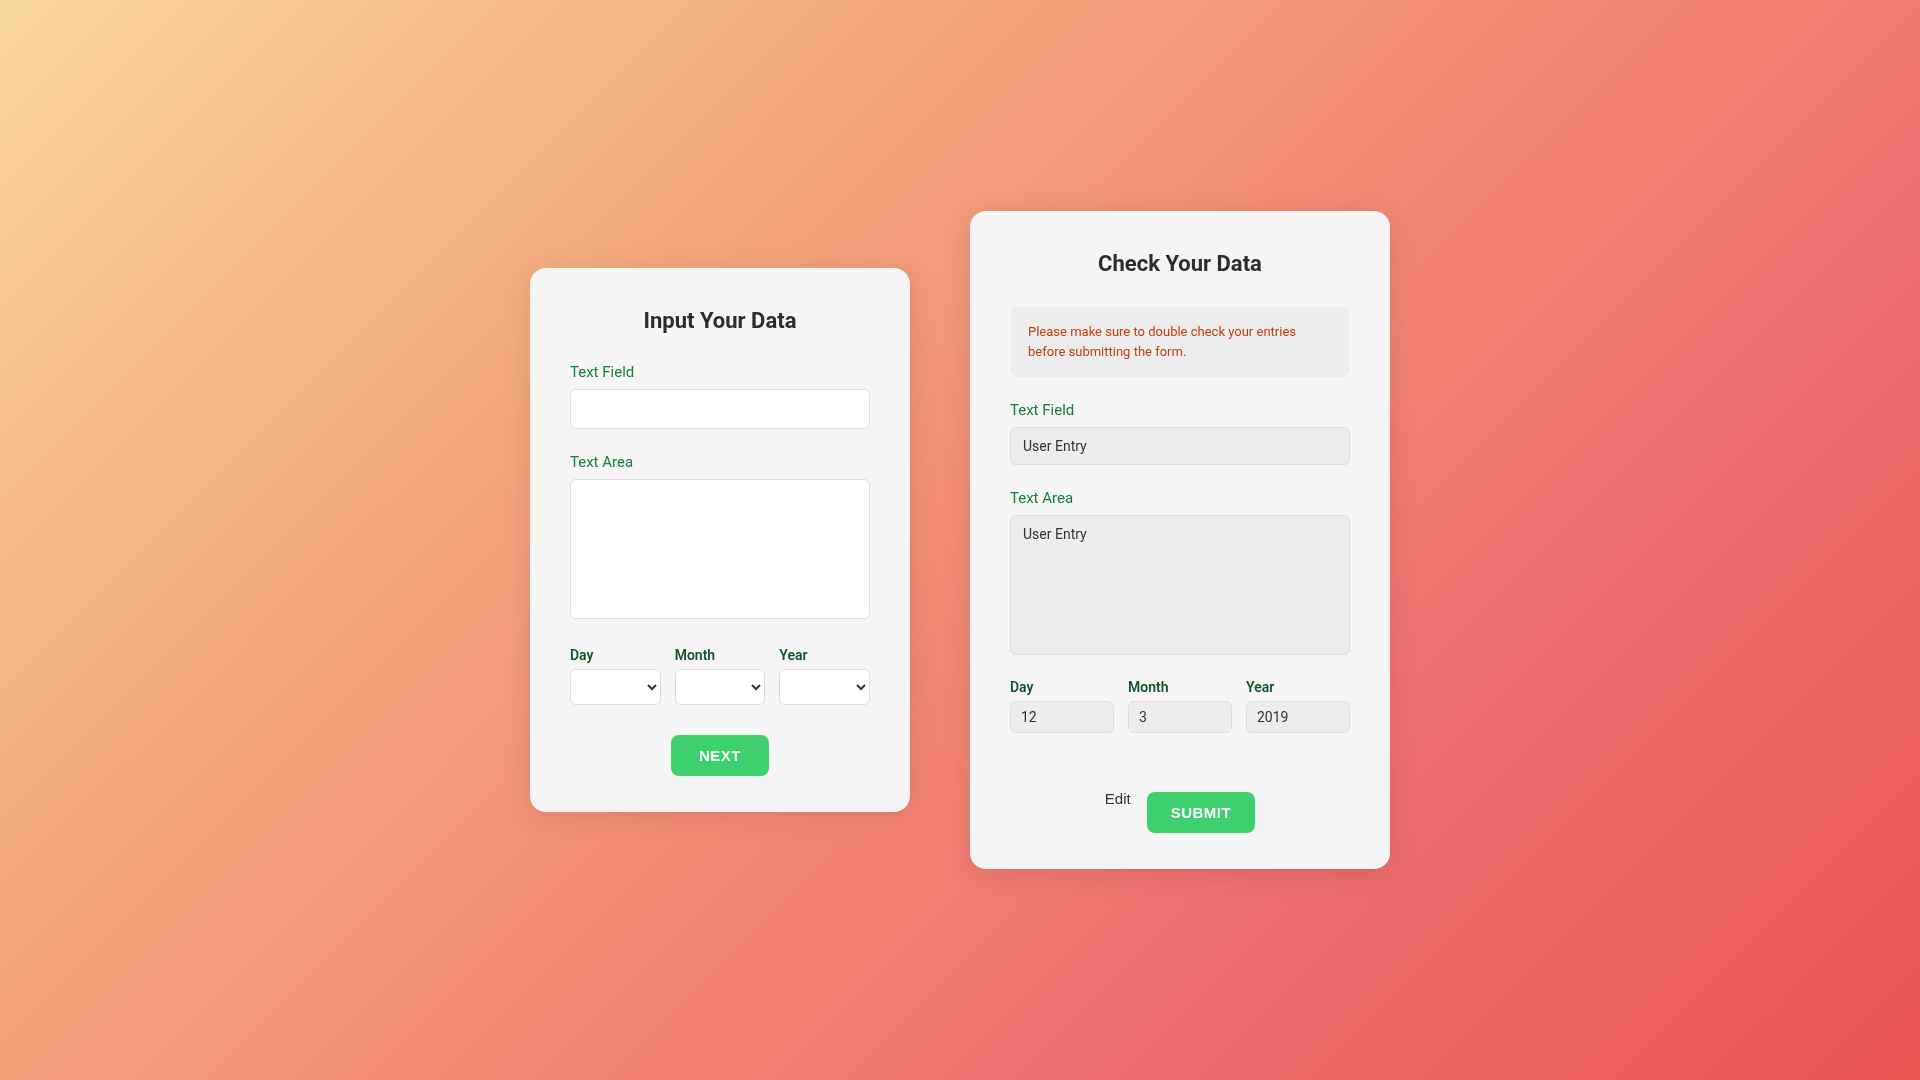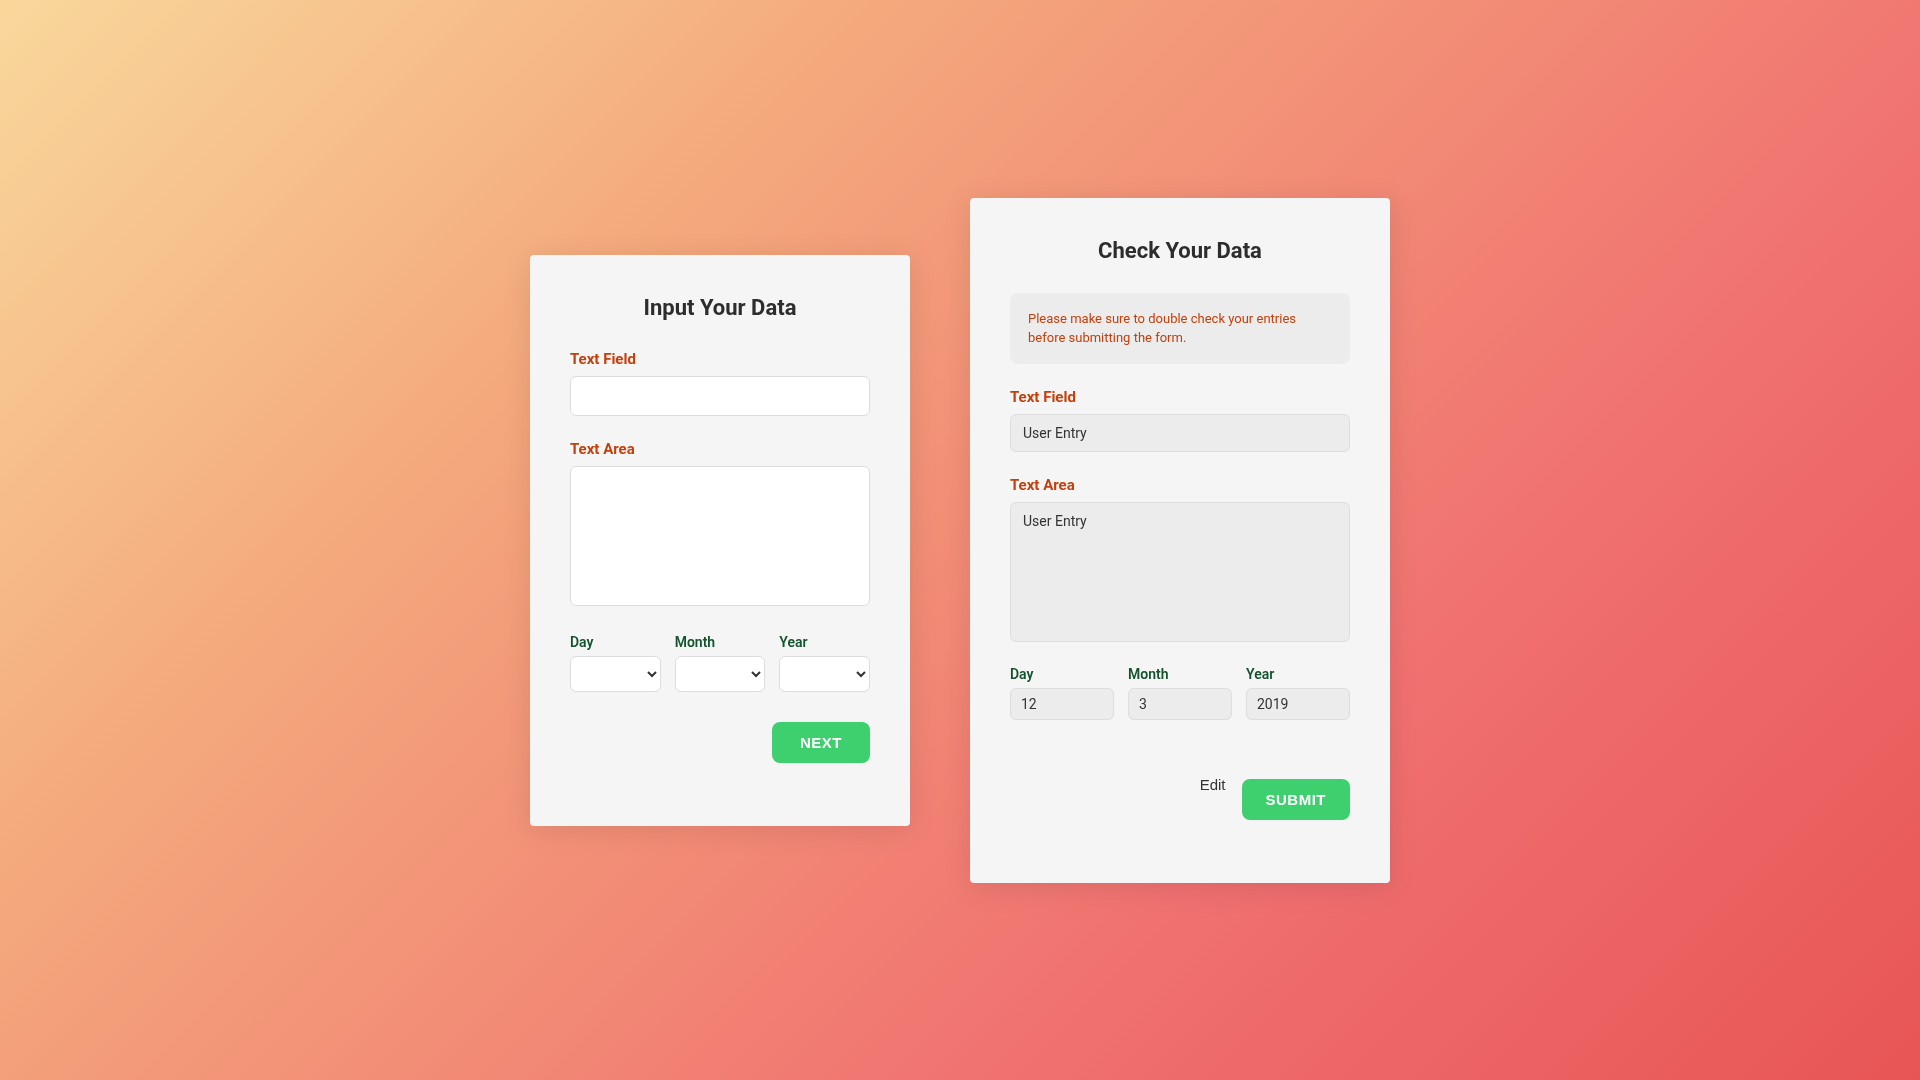--- a/index.html
+++ b/index.html
@@ -14,22 +14,22 @@
       background: linear-gradient(135deg, #f9d89c 0%, #f4a87c 30%, #f07070 70%, #e85555 100%);
       display: flex;
       align-items: center;
       justify-content: center;
       font-family: -apple-system, BlinkMacSystemFont, 'Segoe UI', Roboto, sans-serif;
       gap: 60px;
     }
 
     .card {
       background: #f5f5f5;
-      border-radius: 4px;
-      padding: 40px 40px 63px 40px;
+      border-radius: 16px;
+      padding: 40px 40px 36px 40px;
       box-shadow: 0 4px 30px rgba(0,0,0,0.1);
     }
 
     .card-left {
       width: 380px;
     }
 
     .card-right {
       width: 420px;
     }
@@ -50,22 +50,22 @@
     }
 
     .notice-text {
       font-size: 13px;
       color: #c2410c;
       line-height: 1.5;
     }
 
     .field-label {
       font-size: 15px;
-      font-weight: 700;
-      color: #c2410c;
+      font-weight: 400;
+      color: #15803d;
       margin-bottom: 8px;
       display: block;
     }
 
     .field-group {
       margin-bottom: 24px;
     }
 
     .text-input {
       width: 100%;
@@ -156,21 +156,21 @@
       background: #ececec;
       border: 1px solid #ddd;
       border-radius: 6px;
       padding: 10px 12px;
       font-size: 14px;
       color: #333;
     }
 
     .btn-row {
       display: flex;
-      justify-content: flex-end;
+      justify-content: center;
       align-items: center;
       gap: 16px;
     }
 
     .btn-next {
       background: #3ecf6e;
       color: #fff;
       border: none;
       border-radius: 8px;
       padding: 12px 28px;

